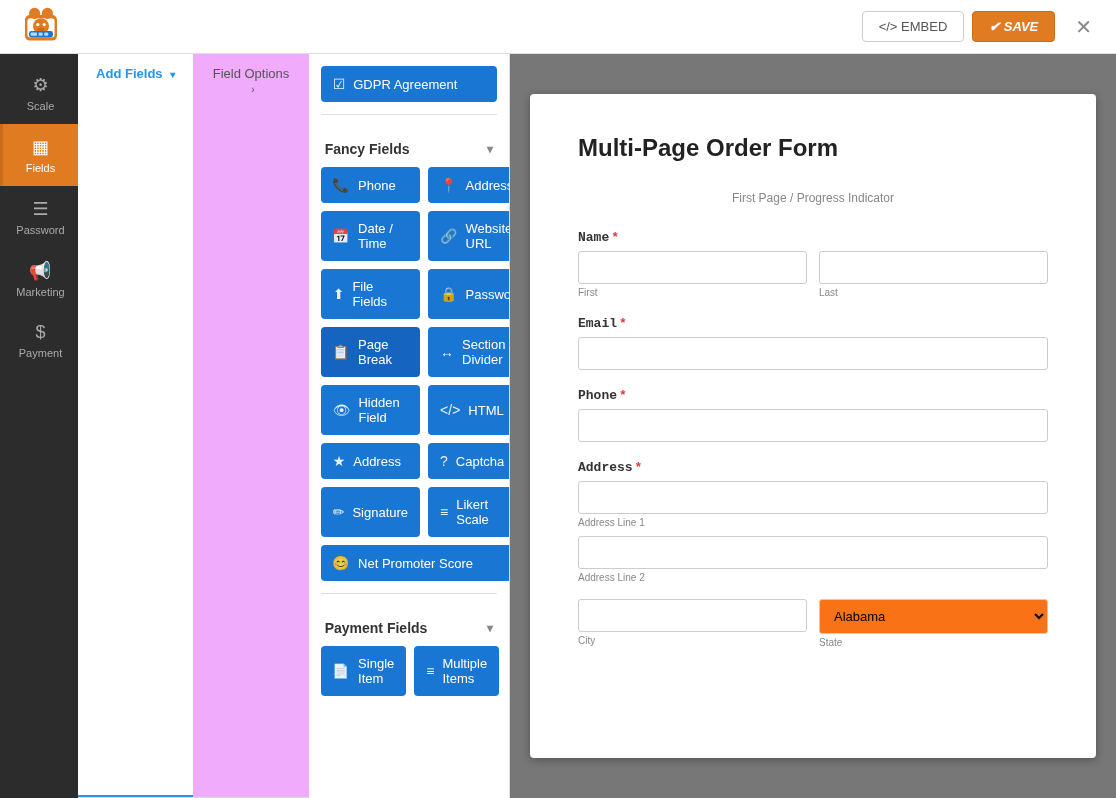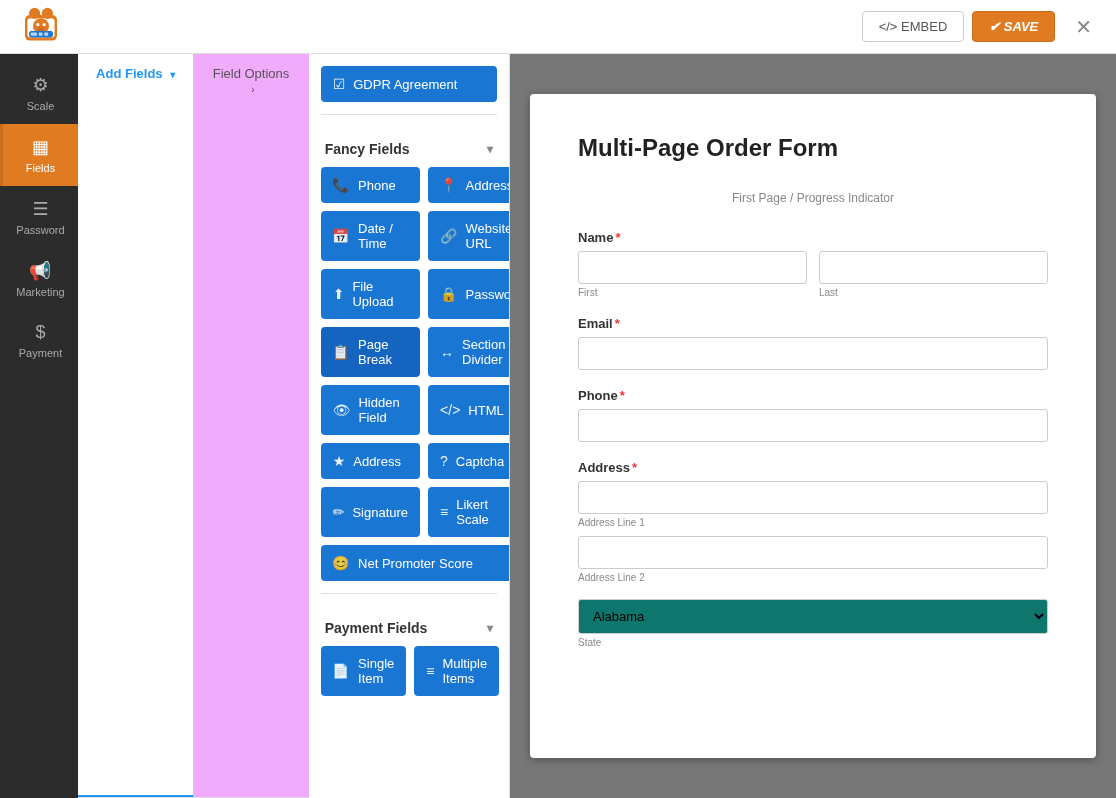--- a/index.html
+++ b/index.html
@@ -239,20 +239,21 @@
     }
 
     
     .form-group { margin-bottom: 18px; }
     .form-label {
       display: block;
       font-size: 13px;
       font-weight: 600;
       color: #333;
       margin-bottom: 6px;
+      font-family: Liberation Mono, monospace;
     }
     .form-label .required { color: #e53935; margin-left: 2px; }
     .form-row { display: flex; gap: 12px; }
     .form-row .form-col { flex: 1; }
     .form-input {
       width: 100%;
       border: 1px solid #ccc;
       border-radius: 3px;
       padding: 8px 10px;
       font-size: 13px;
@@ -263,21 +264,21 @@
       font-size: 10px;
       color: #888;
       margin-top: 3px;
     }
     .form-select {
       width: 100%;
       border: 1px solid #ccc;
       border-radius: 3px;
       padding: 8px 10px;
       font-size: 13px;
-      background: #0f766e;
+      background: #f97316;
       appearance: auto;
     }
   </style>
 </head>
 <body>
 
 <div class="top-bar">
   <div class="top-bar-logo">
 
     <svg viewBox="0 0 50 50" xmlns="http://www.w3.org/2000/svg">
@@ -371,21 +372,21 @@
         <button class="field-btn">
           <span class="icon">📅</span>
           <span>Date / Time</span>
         </button>
         <button class="field-btn">
           <span class="icon">🔗</span>
           <span>Website / URL</span>
         </button>
         <button class="field-btn">
           <span class="icon">⬆</span>
-          <span>File Upload</span>
+          <span>File Fields</span>
         </button>
         <button class="field-btn">
           <span class="icon">🔒</span>
           <span>Password</span>
         </button>
         <button class="field-btn active-hover" style="background:#1565c0;">
           <span class="icon">📋</span>
           <span>Page Break</span>
         </button>
         <button class="field-btn">
@@ -490,20 +491,24 @@
         <div style="margin-bottom:8px;">
           <input class="form-input" type="text" style="">
           <div class="form-input-sub">Address Line 1</div>
         </div>
         <div style="margin-bottom:16px;">
           <input class="form-input" type="text" style="">
           <div class="form-input-sub">Address Line 2</div>
         </div>
         <div class="form-row">
           <div class="form-col">
+            <input class="form-input" type="text" style="">
+            <div class="form-input-sub">City</div>
+          </div>
+          <div class="form-col">
             <select class="form-select">
               <option>Alabama</option>
             </select>
             <div class="form-input-sub">State</div>
           </div>
         </div>
       </div>
 
     </div>
   </div>

